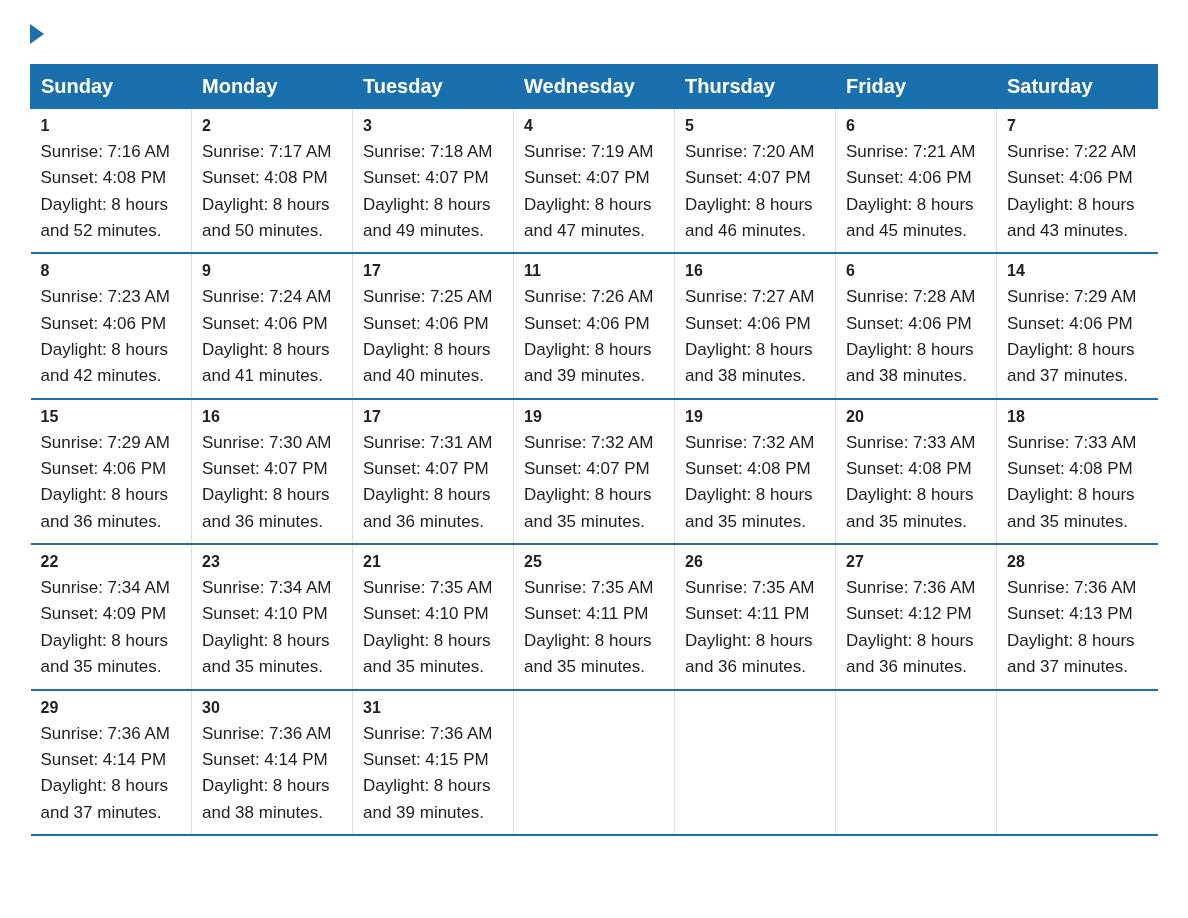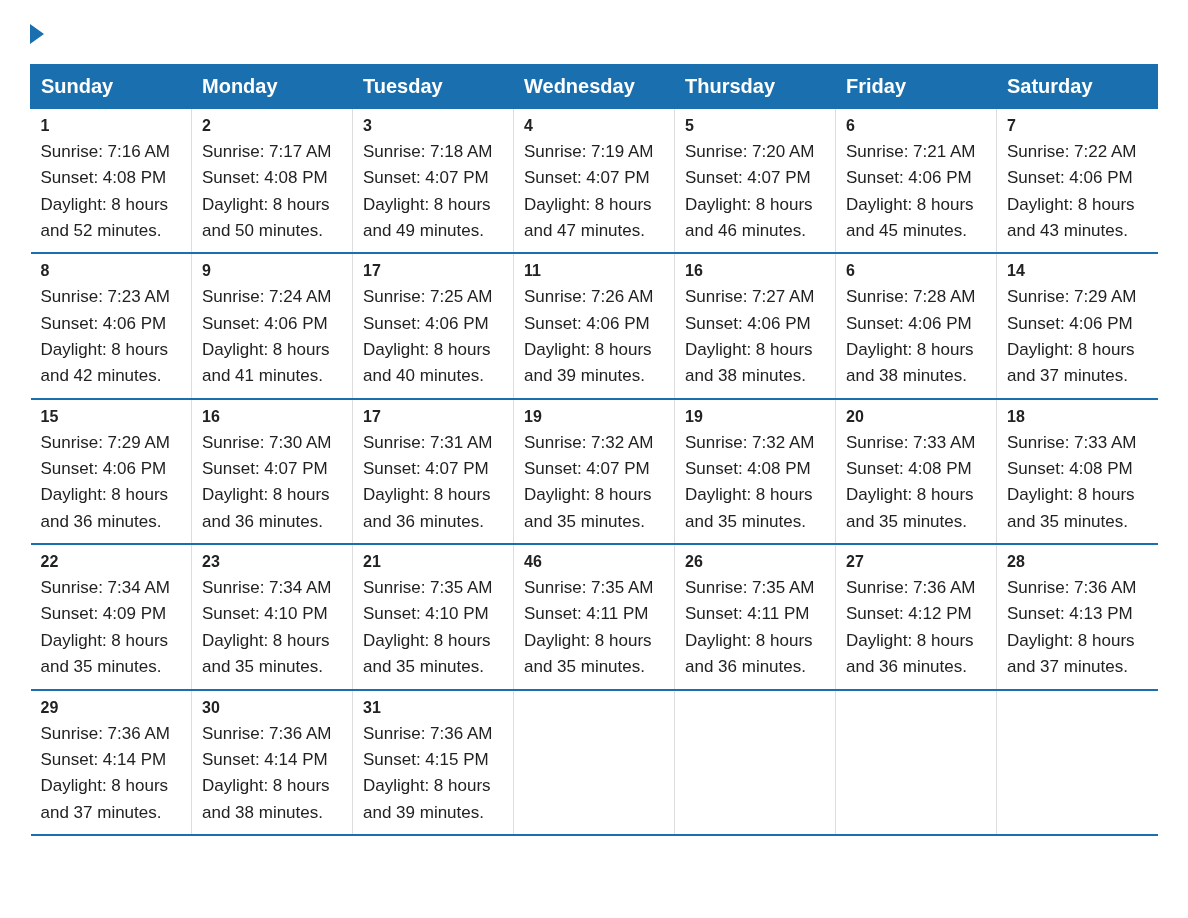--- a/index.html
+++ b/index.html
@@ -230,21 +230,21 @@
         </td>
         <td>
           <span class="day-num">23</span>
           <div class="day-info">Sunrise: 7:34 AM<br>Sunset: 4:10 PM<br>Daylight: 8 hours and 35 minutes.</div>
         </td>
         <td>
           <span class="day-num">21</span>
           <div class="day-info">Sunrise: 7:35 AM<br>Sunset: 4:10 PM<br>Daylight: 8 hours and 35 minutes.</div>
         </td>
         <td>
-          <span class="day-num">46</span>
+          <span class="day-num">25</span>
           <div class="day-info">Sunrise: 7:35 AM<br>Sunset: 4:11 PM<br>Daylight: 8 hours and 35 minutes.</div>
         </td>
         <td>
           <span class="day-num">26</span>
           <div class="day-info">Sunrise: 7:35 AM<br>Sunset: 4:11 PM<br>Daylight: 8 hours and 36 minutes.</div>
         </td>
         <td>
           <span class="day-num">27</span>
           <div class="day-info">Sunrise: 7:36 AM<br>Sunset: 4:12 PM<br>Daylight: 8 hours and 36 minutes.</div>
         </td>

